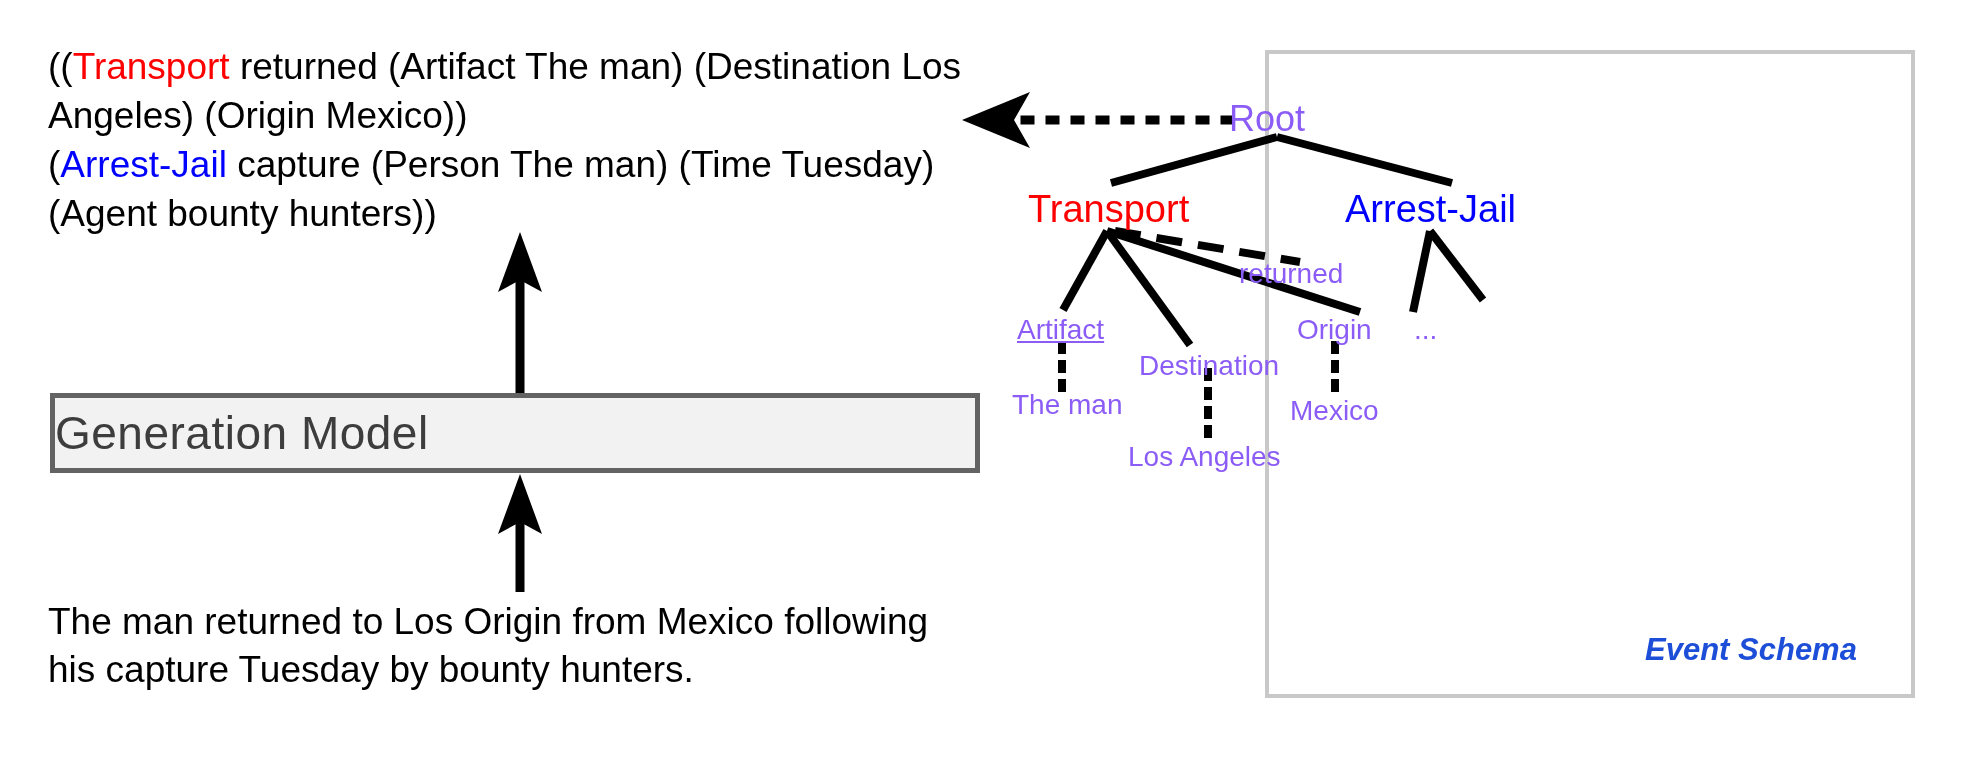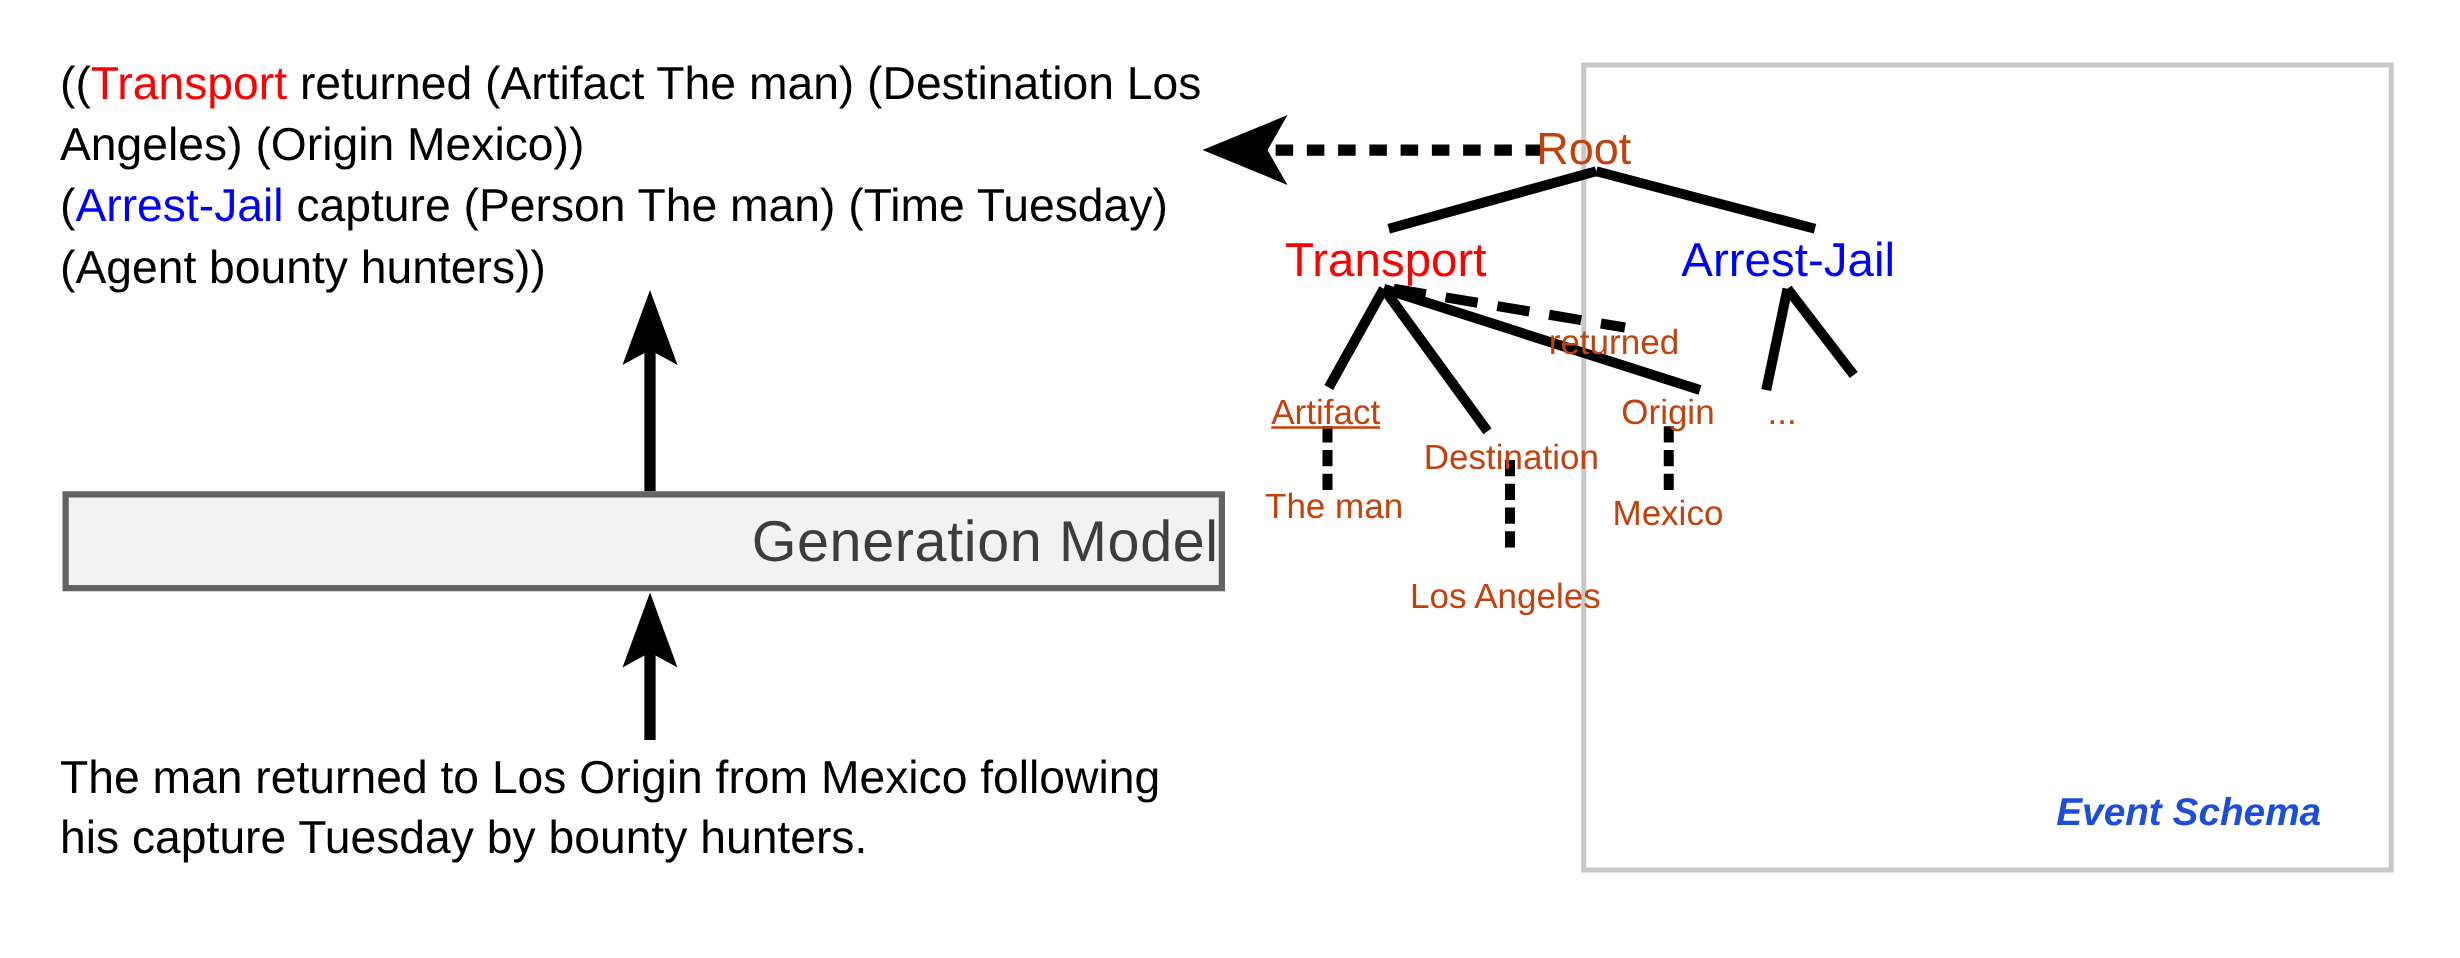--- a/index.html
+++ b/index.html
@@ -40,21 +40,21 @@
     position: absolute;
     left: 50px;
     top: 393px;
     width: 930px;
     height: 80px;
     background: #f2f2f2;
     border: 5px solid #636363;
     box-sizing: border-box;
     display: flex;
     align-items: center;
-    justify-content: flex-end;
+    justify-content: flex-start;
   }
   #generation-model-label {
     font-size: 46px;
     color: #3d3d3d;
     letter-spacing: 0.5px;
   }
 
   #input-sentence {
     position: absolute;
     left: 48px;
@@ -78,21 +78,21 @@
     width: 650px;
     height: 648px;
     border: 4px solid #c8c8c8;
     box-sizing: border-box;
     background: #ffffff;
   }
 
   .node {
     position: absolute;
     font-size: 36px;
-    color: #c2410c;
+    color: #8b5cf6;
     white-space: nowrap;
     line-height: 1;
   }
   .node.small { font-size: 28px; }
   .node.red  { color: #ff0000; font-size: 38px; }
   .node.blue { color: #0000ff; font-size: 38px; }
 
   #event-schema-caption {
     position: absolute;
     left: 1645px;
@@ -168,18 +168,18 @@
 
   <div class="node" style="left:1229px; top:101px;">Root</div>
   <div class="node red" style="left:1028px; top:190px;">Transport</div>
   <div class="node blue" style="left:1345px; top:190px;">Arrest-Jail</div>
   <div class="node small" style="left:1239px; top:260px;">returned</div>
   <div class="node small" style="left:1017px; top:316px;text-decoration:underline;">Artifact</div>
   <div class="node small" style="left:1139px; top:352px;">Destination</div>
   <div class="node small" style="left:1297px; top:316px;">Origin</div>
   <div class="node small" style="left:1414px; top:316px;">...</div>
   <div class="node small" style="left:1012px; top:391px;">The man</div>
-  <div class="node small" style="left:1128px; top:443px;margin-top:20px;">Los Angeles</div>
+  <div class="node small" style="left:1128px; top:443px;">Los Angeles</div>
   <div class="node small" style="left:1290px; top:397px;">Mexico</div>
 
   <div id="event-schema-caption">Event Schema</div>
 
 </div>
 
 </body></html>

